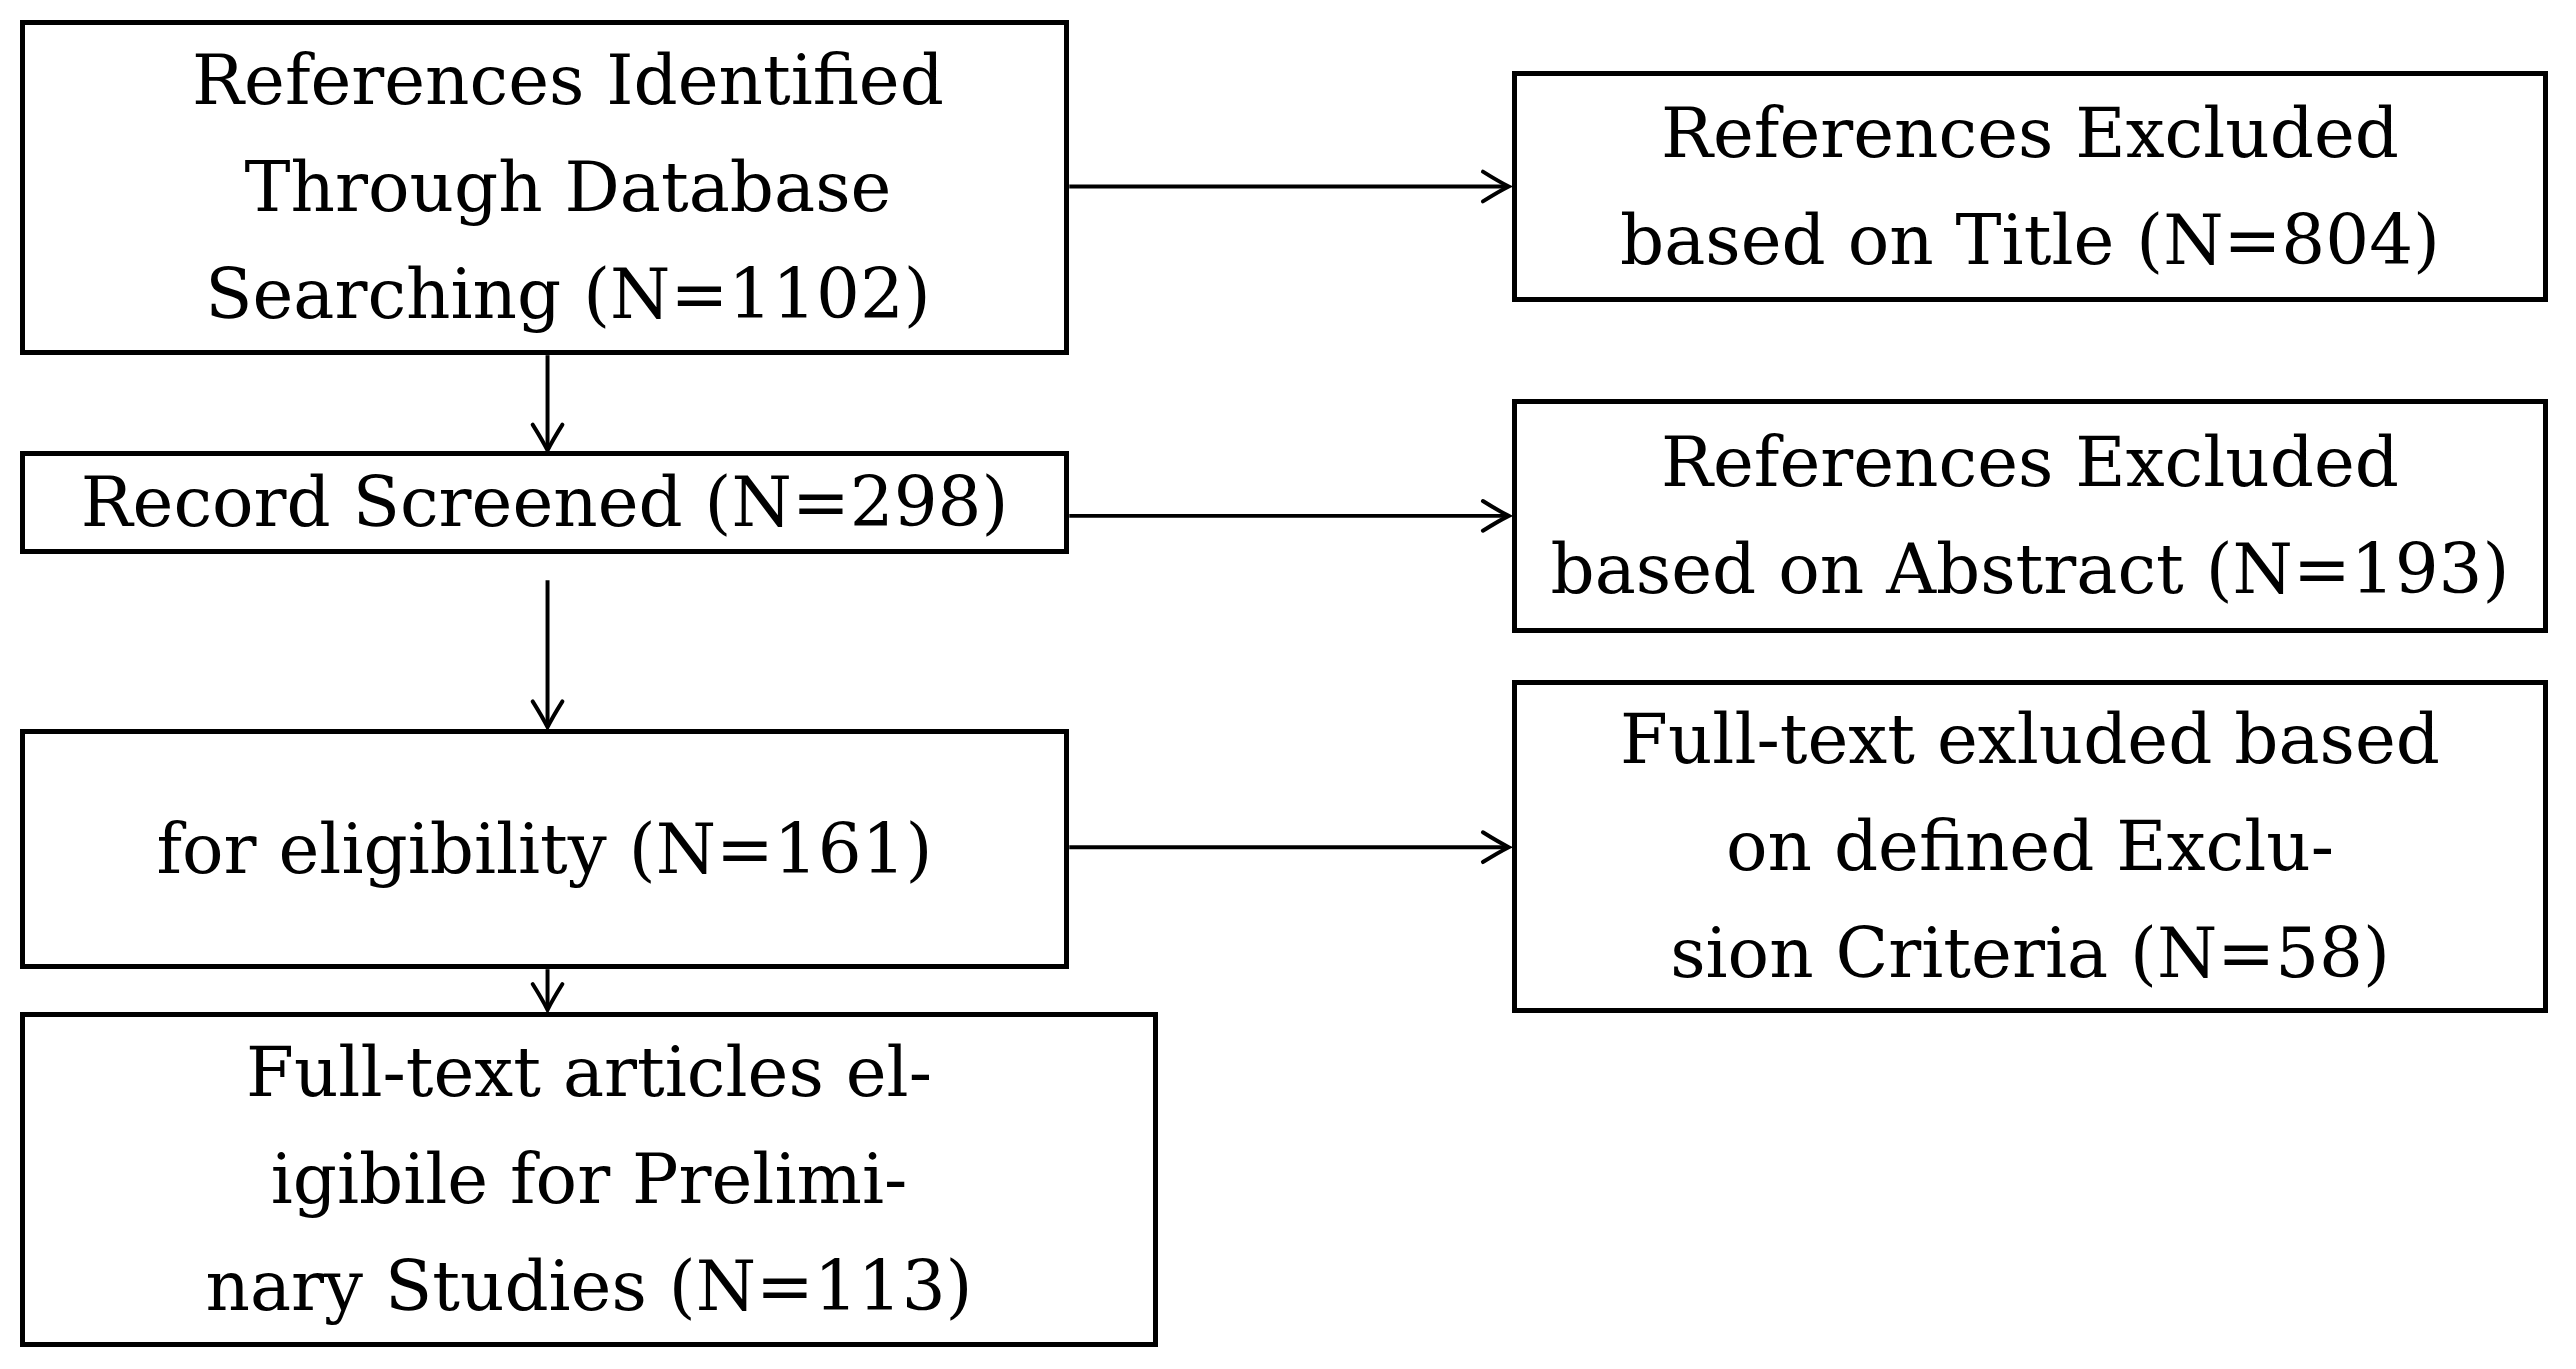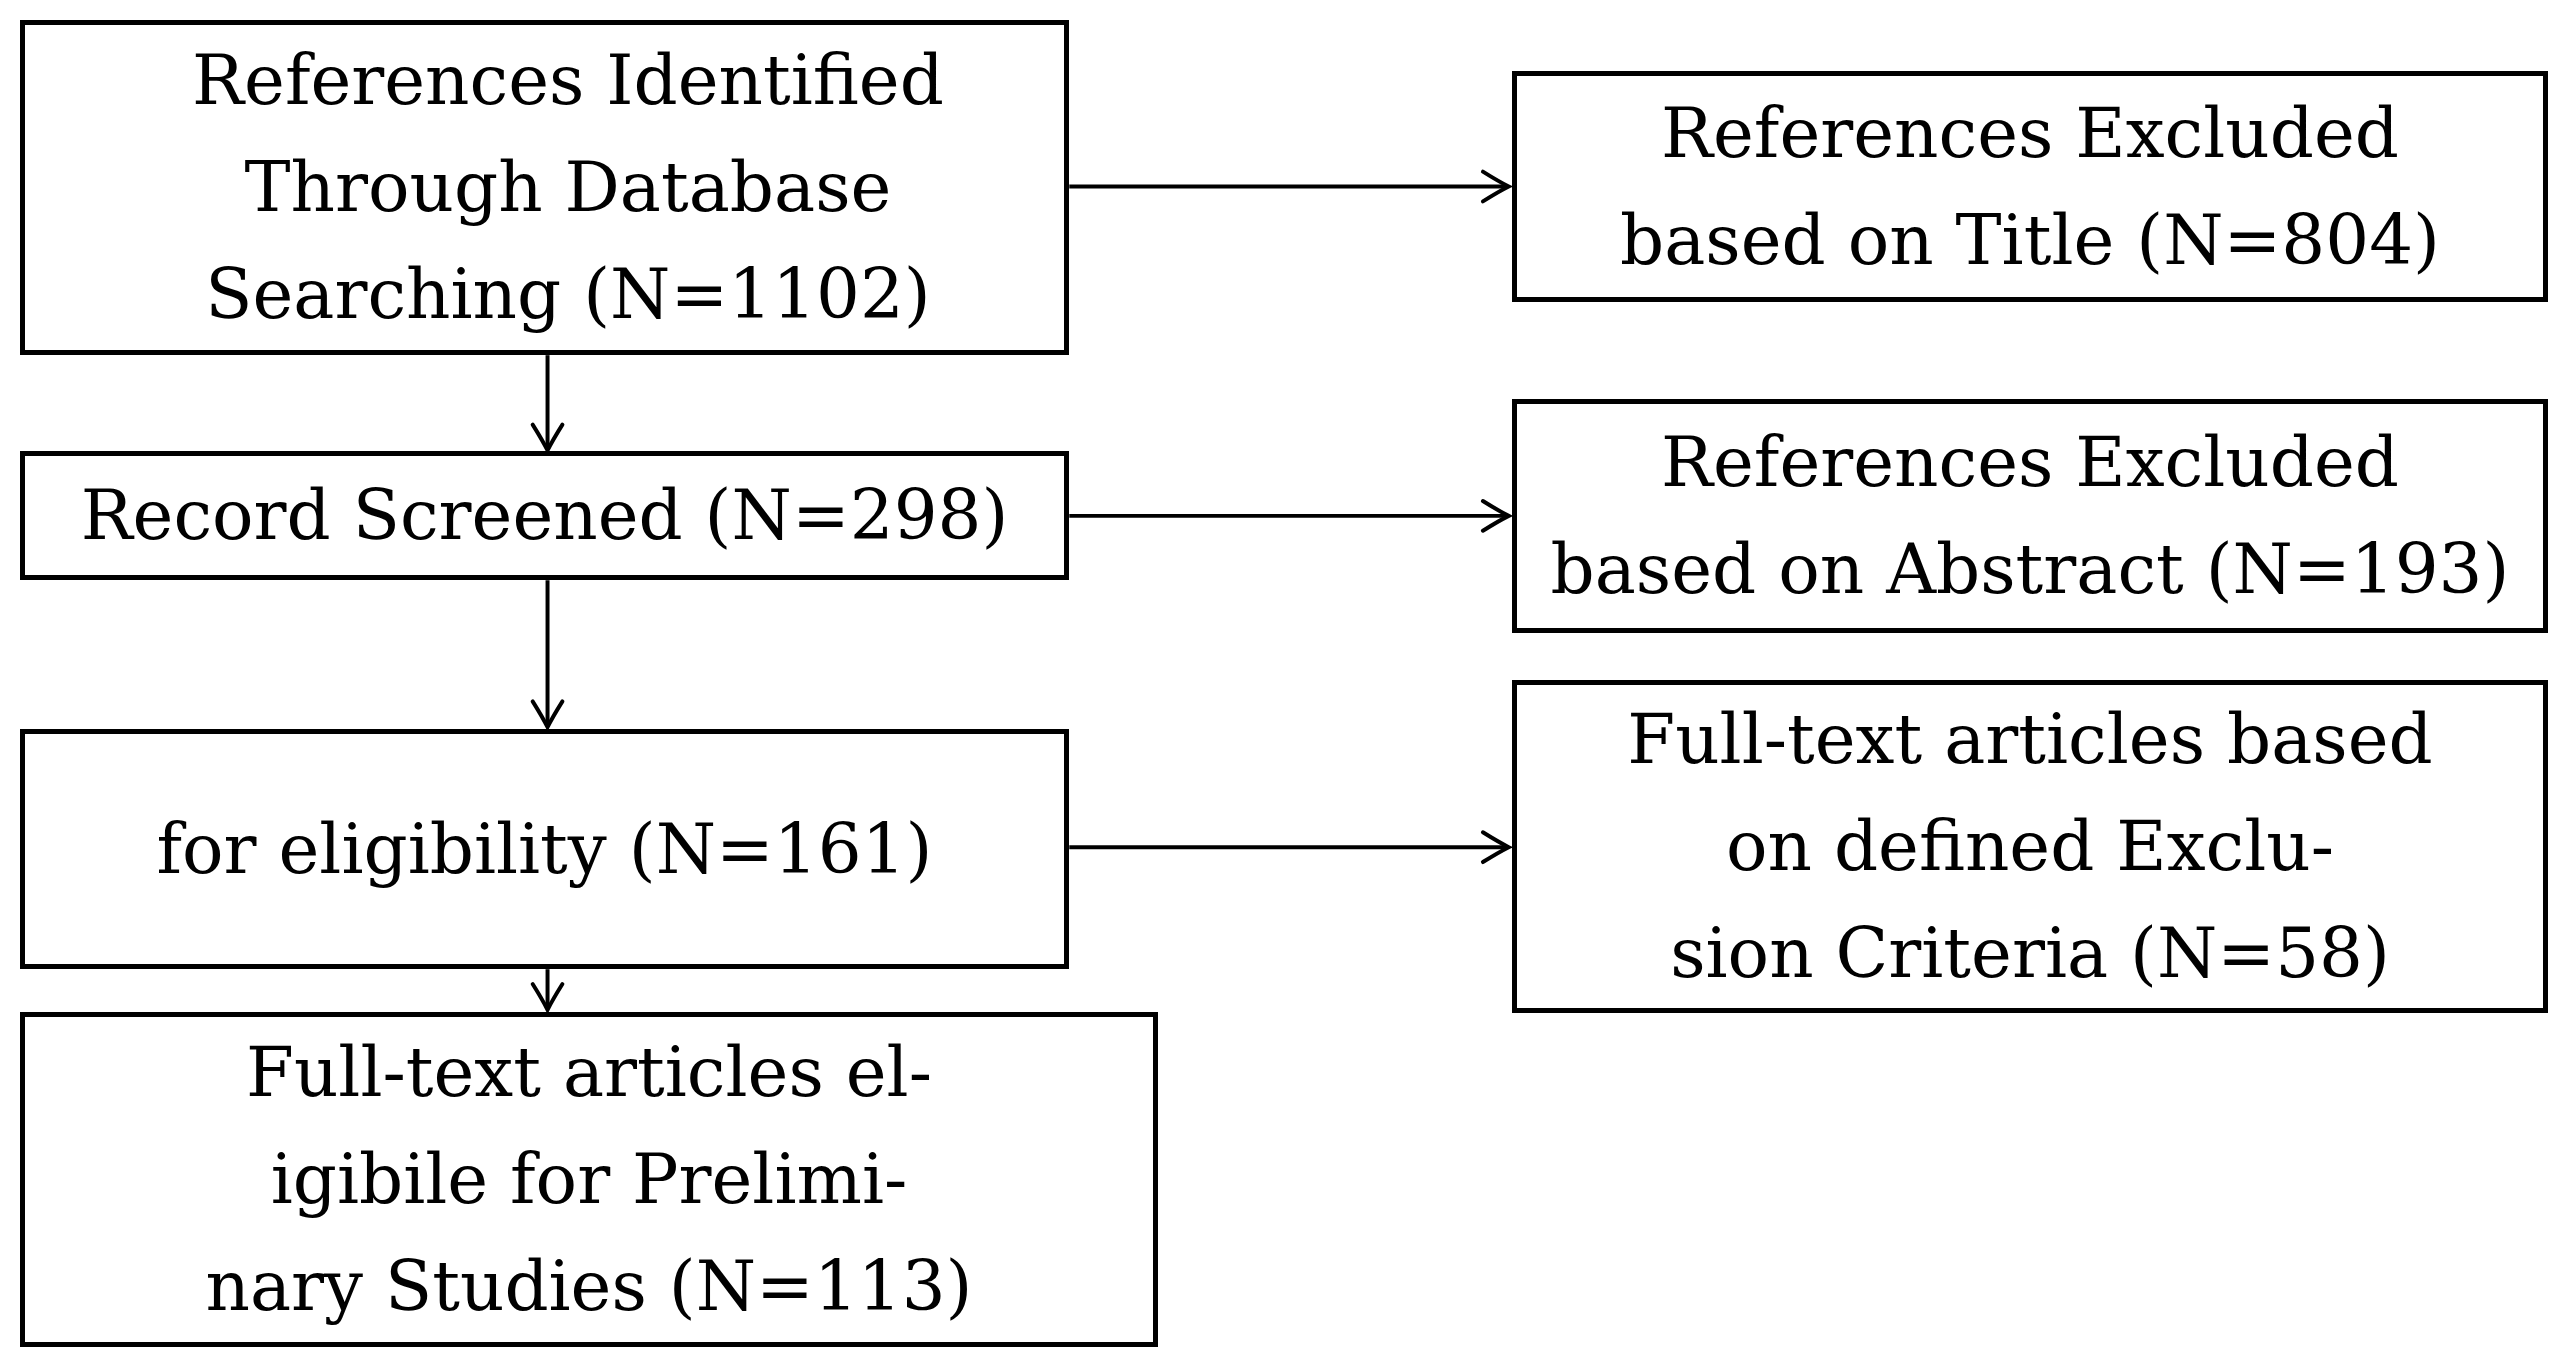--- a/index.html
+++ b/index.html
@@ -36,21 +36,21 @@
     text-align: center;
     font-size: 69px;
     line-height: 107px;
   }
   .line {
     display: block;
     white-space: nowrap;
   }
   
   .box-identified        { left: 20px;   top: 20px;   width: 1049px; height: 335px; padding-left: 47px; }
-  .box-screened          { left: 20px;   top: 451px;  width: 1049px; height: 129px; }
+  .box-screened          { left: 20px;   top: 451px;  width: 1049px; height: 103px; }
   .box-fulltext-assessed { left: 20px;   top: 729px;  width: 1049px; height: 240px; }
   .box-eligible          { left: 20px;   top: 1012px; width: 1138px; height: 335px; }
   
   .box-excluded-title    { left: 1512px; top: 71px;   width: 1036px; height: 231px; }
   .box-excluded-abstract { left: 1512px; top: 399px;  width: 1036px; height: 234px; }
   .box-excluded-criteria { left: 1512px; top: 680px;  width: 1036px; height: 333px; }
 </style>
 </head>
 <body>
 
@@ -96,19 +96,19 @@
     <span class="line">References Excluded</span>
     <span class="line">based on Title (N=804)</span>
   </div>
 
   <div class="box box-excluded-abstract">
     <span class="line">References Excluded</span>
     <span class="line">based on Abstract (N=193)</span>
   </div>
 
   <div class="box box-excluded-criteria">
-    <span class="line">Full-text articles based</span>
+    <span class="line">Full-text exluded based</span>
     <span class="line">on defined Exclu-</span>
     <span class="line">sion Criteria (N=58)</span>
   </div>
 
 </div>
 
 
 </body></html>

